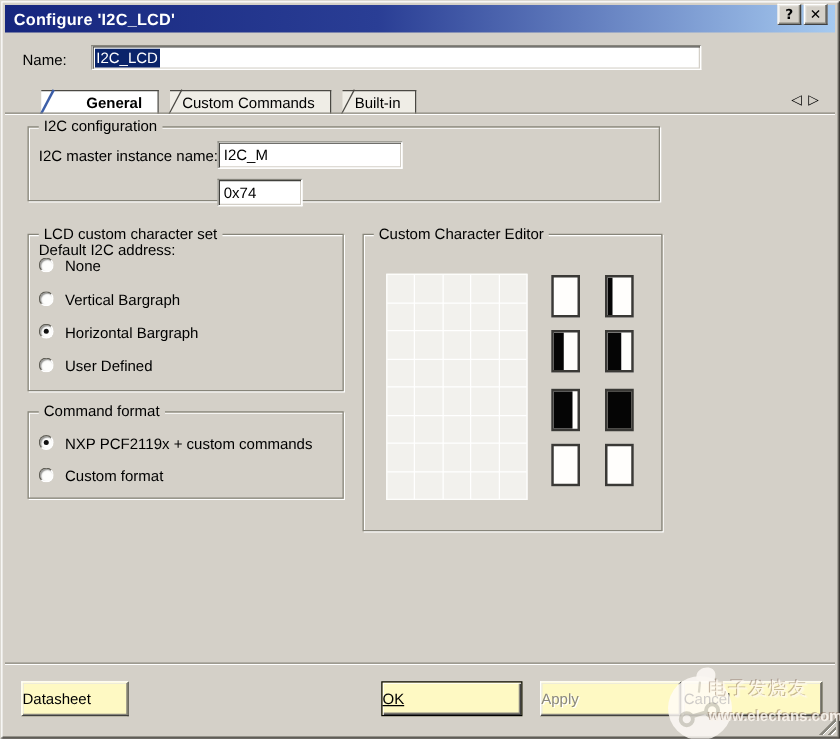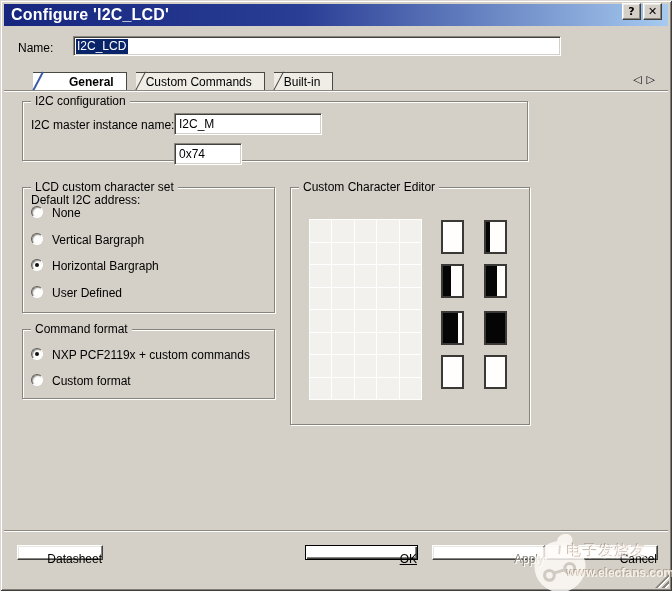--- a/index.html
+++ b/index.html
@@ -10,21 +10,21 @@
     font-family:"Liberation Sans", sans-serif; font-size:12px; color:#000;
     box-shadow: inset 1px 1px 0 #DBD8D1, inset -1px -1px 0 #3E3C38,
                 inset 2px 2px 0 #FFFFFF, inset -2px -2px 0 #807E76;
   }
   
   .titlebar {
     position:absolute; left:4px; top:4px; right:4px; height:22px;
     background:linear-gradient(to right,#16267E 0%, #2A3E95 45%, #A6CAF0 100%);
     display:flex; align-items:center; padding-left:7px;
   }
-  .titlebar .title { color:#fff; font-weight:bold; font-size:16px; letter-spacing:.2px; }
+  .titlebar .title { color:#fff; font-weight:bold; font-size:13px; letter-spacing:.2px; }
   .tb-btn {
     position:absolute; top:3px; width:19px; height:17px; background:#D4D0C8;
     border:1px solid; border-color:#FFFFFF #404040 #404040 #FFFFFF;
     box-shadow: inset -1px -1px 0 #87857C, inset 1px 1px 0 #E9E7E1;
     text-align:center; line-height:15px; font-weight:bold; font-size:11px;
     font-family:"DejaVu Sans", sans-serif; color:#000;
   }
   .tb-help { right:31px; }
   .tb-close { right:10px; }
   
@@ -97,24 +97,24 @@
     position:absolute; width:23px; height:34px; background:#FFFEFC;
     border:2px solid #3A3936; overflow:hidden;
   }
   .pfill { height:100%; background:#050505; }
   
   .footer-sep {
     position:absolute; left:4px; right:4px; top:530px; height:0;
     border-top:1px solid #8A887E; box-shadow:0 1px 0 #FFFFFF;
   }
   .btn {
-    position:absolute; top:545px; height:15px; background:#ffffff;
+    position:absolute; top:545px; height:28px; background:#fef9c3;
     border:1px solid; border-color:#FFFFFF #404040 #404040 #FFFFFF;
     box-shadow: inset -1px -1px 0 #87857C, inset 1px 1px 0 #E9E7E1;
-    text-align:right; line-height:26px; cursor:default;
+    text-align:left; line-height:26px; cursor:default;
   }
   .btn-datasheet { left:17px;  width:86px; }
   .btn-ok        { left:305px; width:113px; border:1px solid #000;
     box-shadow: inset 1px 1px 0 #FFFFFF, inset -1px -1px 0 #404040, inset -2px -2px 0 #87857C; text-decoration: underline; }
   .btn-apply     { left:432px; width:113px; }
   .btn-cancel    { left:546px; width:112px; }
   .btn[data-disabled="true"] { color:#8A887E; text-shadow:1px 1px 0 #FFFFFF; }
   
   .watermark { position:absolute; left:526px; top:531px; width:146px; height:60px; opacity:.88; pointer-events:none; }
   .wm-logo { position:absolute; left:0; top:2px; }

